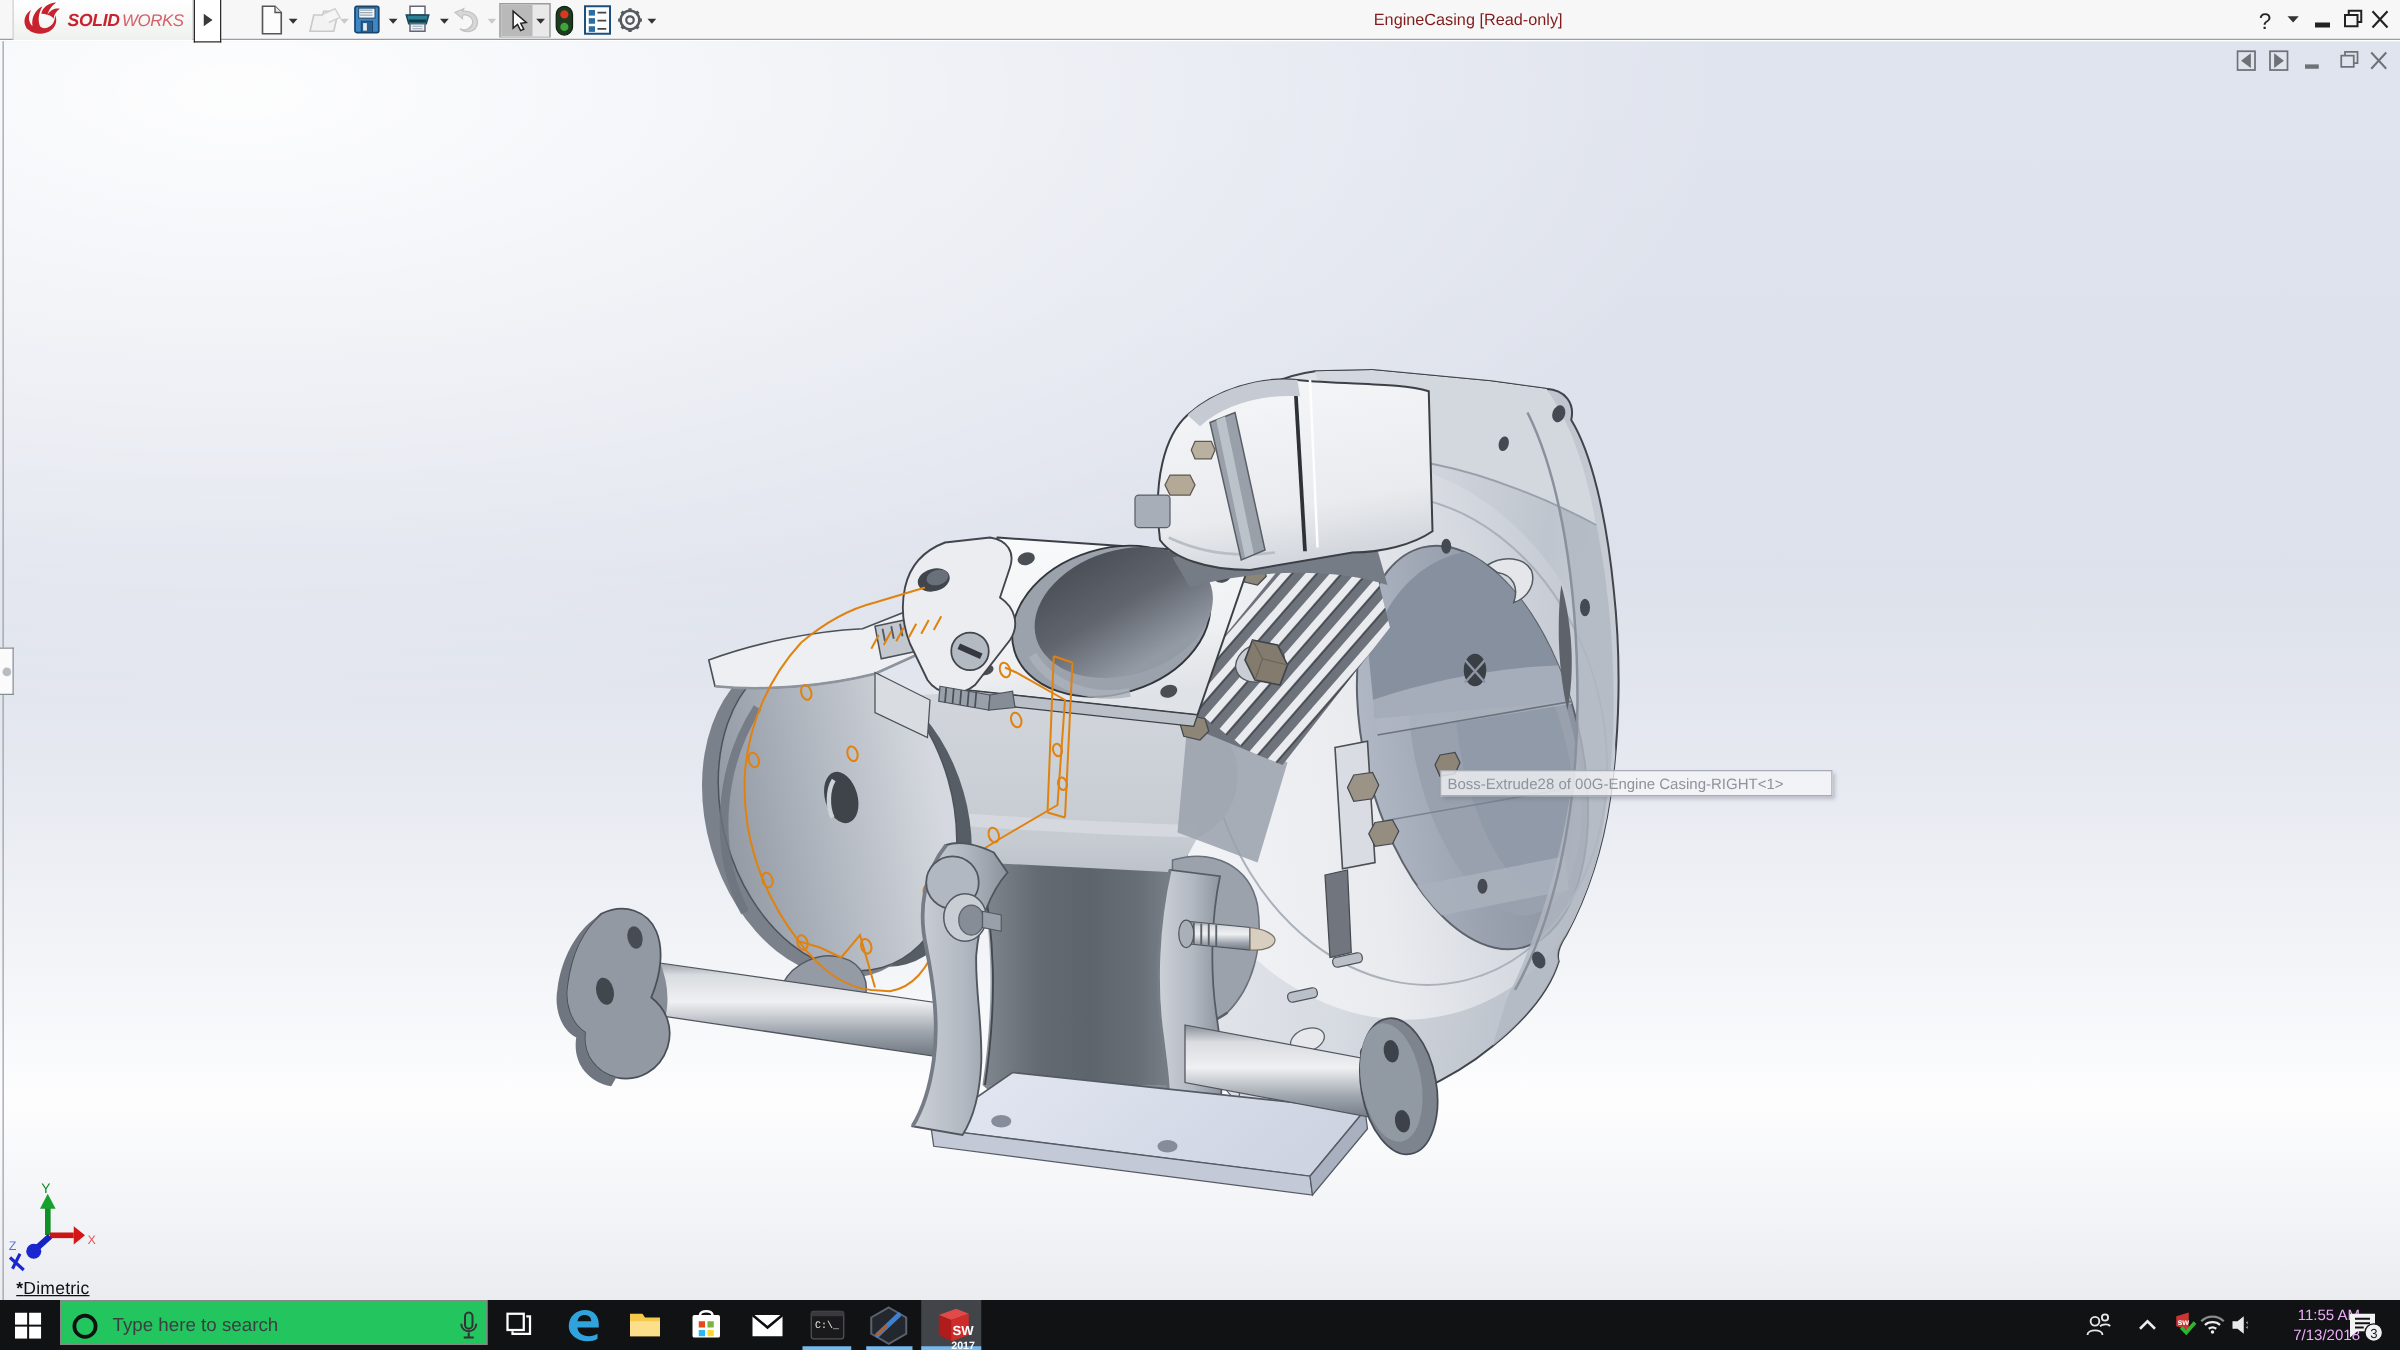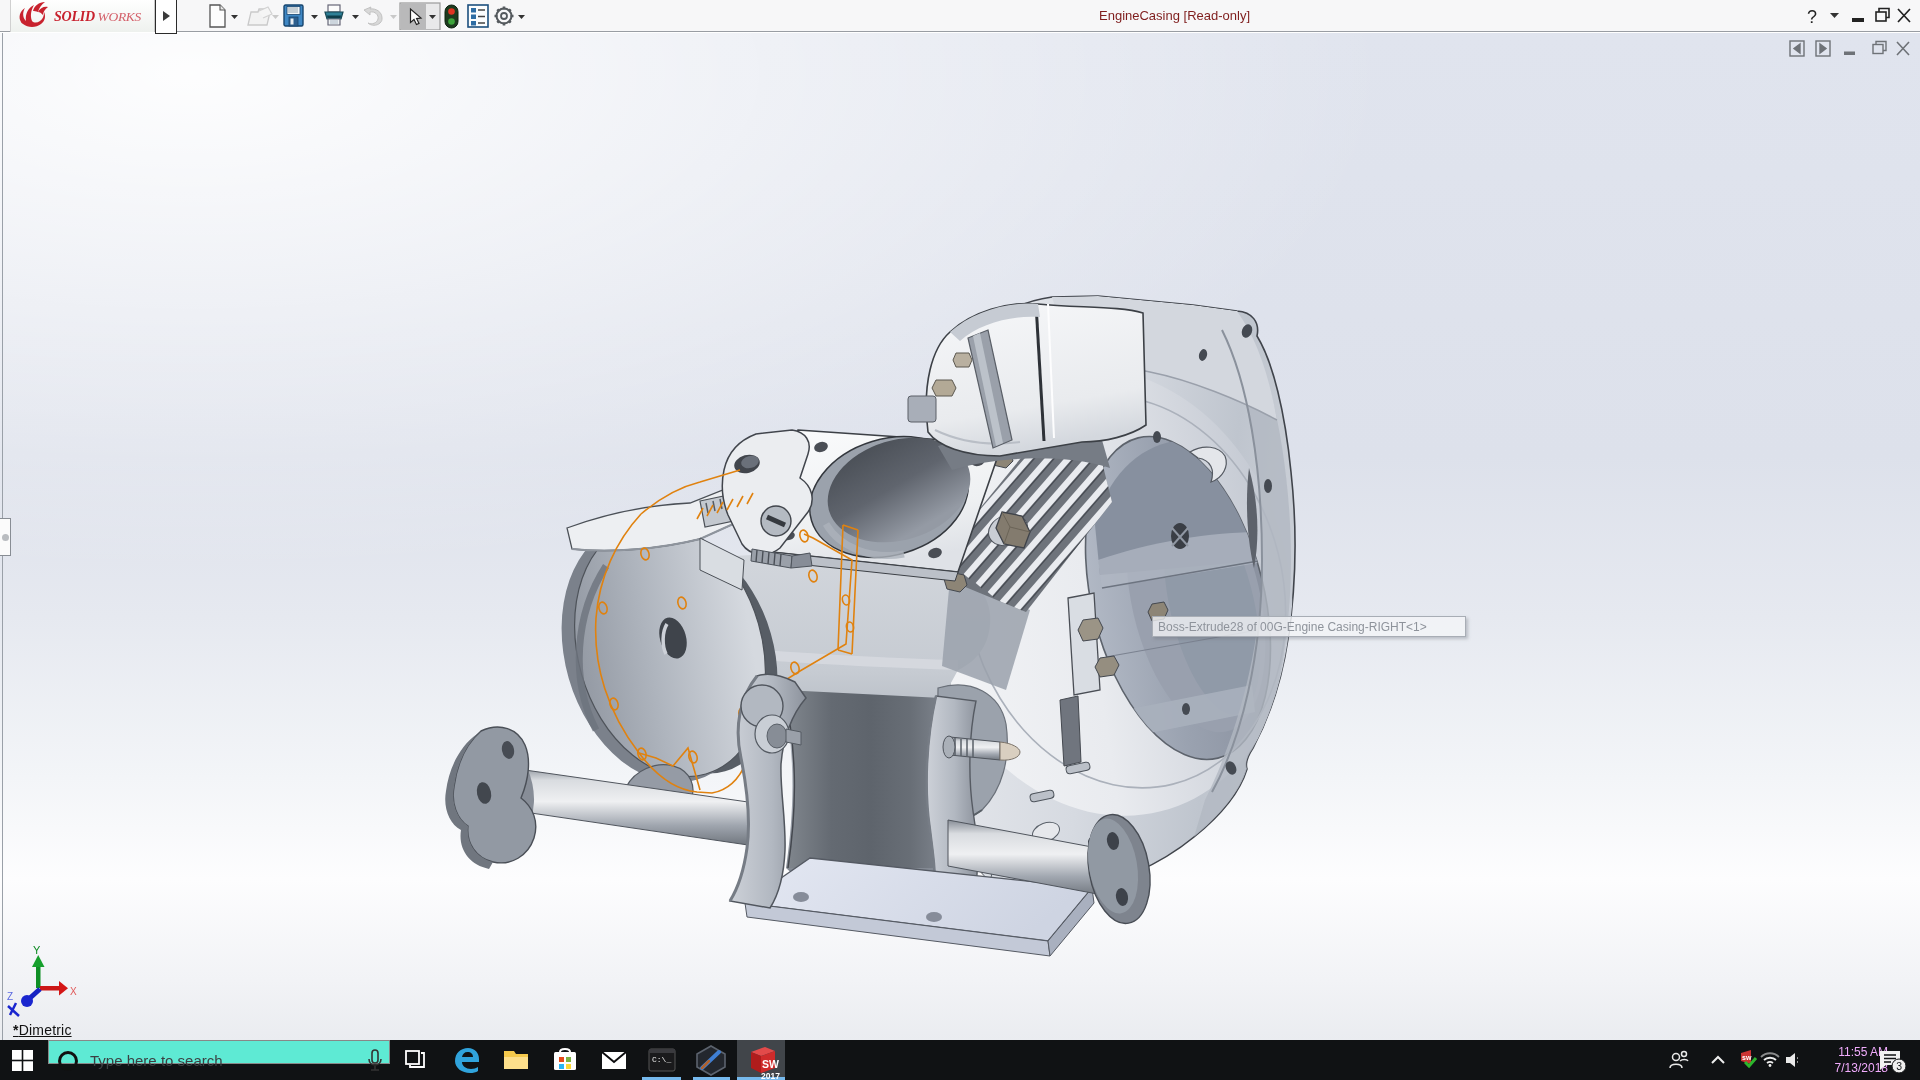--- a/index.html
+++ b/index.html
@@ -1,34 +1,34 @@
 <!DOCTYPE html>
 <html><head>
 <meta charset="utf-8">
 <style>
   * { margin:0; padding:0; box-sizing:border-box; }
   html,body { width:1920px; height:1080px; overflow:hidden; font-family:"Liberation Sans", sans-serif; }
   .titlebar { position:absolute; left:0; top:0; width:1920px; height:32px; background:#f7f7f8; border-bottom:1px solid #999da3; }
-  .logo { position:absolute; left:10px; top:0; width:145px; height:32px; background:linear-gradient(180deg,#ffffff,#eef1ee); border-left:1px solid #d0d0d0; border-right:1px solid #c8c8c8;font-family:Liberation Serif, serif; }
+  .logo { position:absolute; left:10px; top:0; width:145px; height:32px; background:linear-gradient(180deg,#ffffff,#eef1ee); border-left:1px solid #d0d0d0; border-right:1px solid #c8c8c8; }
   .flyout { position:absolute; left:155px; top:0; width:22px; height:34px; background:#ffffff; border:1px solid #2b2b2b; border-top:none; }
   .flyout svg { position:absolute; left:4px; top:8px; }
   .title { position:absolute; left:1099px; top:8px; font-size:13px; color:#7f1d1d; }
   .tbtn { position:absolute; top:2px; height:28px; }
   .viewport { position:absolute; left:0; top:33px; width:1920px; height:1007px;
     background:
       radial-gradient(120% 95% at 10% 4%, rgba(255,255,255,0.95) 0%, rgba(255,255,255,0) 52%),
       linear-gradient(180deg, #e0e4ee 0%, #dde1eb 42%, #e6e9f0 58%, #f3f5f8 74%, #fdfdfe 84%, #f2f3f6 94%, #eaecf0 100%);
   }
   .vpborder { position:absolute; left:2px; top:0; width:1px; height:1007px; background:#9aa0a8; }
   .sidetab { position:absolute; left:0; top:485px; width:11px; height:38px; background:#fbfbfb; border:1px solid #888d94; border-left:none; }
   .sidetab::after { content:""; position:absolute; left:2px; top:15px; width:7px; height:7px; border-radius:50%; background:#b9bcc0; }
   .dimetric { position:absolute; left:13px; top:989px; font-size:14px; color:#111; letter-spacing:0.2px;text-decoration:underline; }
   .tooltip { position:absolute; left:1152px; top:583px; width:314px; height:21px; background:rgba(244,245,247,0.78); border:1px solid #a8adb5; box-shadow:2px 2px 3px rgba(100,105,115,0.35); font-size:12px; color:#8e939b; padding:3px 0 0 5px; white-space:nowrap; }
   .taskbar { position:absolute; left:0; top:1040px; width:1920px; height:40px; background:#101214; }
-  .search { position:absolute; left:48px; top:0; width:342px; height:24px; background:#5eead4; border:1px solid #888; }
+  .search { position:absolute; left:48px; top:0; width:342px; height:36px; background:#22c55e; border:1px solid #888; }
   .search .txt { position:absolute; left:41px; top:11px; font-size:15px; color:#3c3f42; }
   .tb-ic { position:absolute; top:0px; width:48px; height:40px; }
   .sw-active { position:absolute; left:737px; top:0; width:48px; height:40px; background:#41454a; }
   .underline { position:absolute; top:37px; height:3px; background:#76b9ed; }
   .tray-time { position:absolute; left:1800px; top:4px; width:60px; text-align:right; color:#f0abfc; font-size:12px; line-height:16px;margin-left:28px; }
 </style>
 </head>
 <body>
 
 <div class="viewport">

